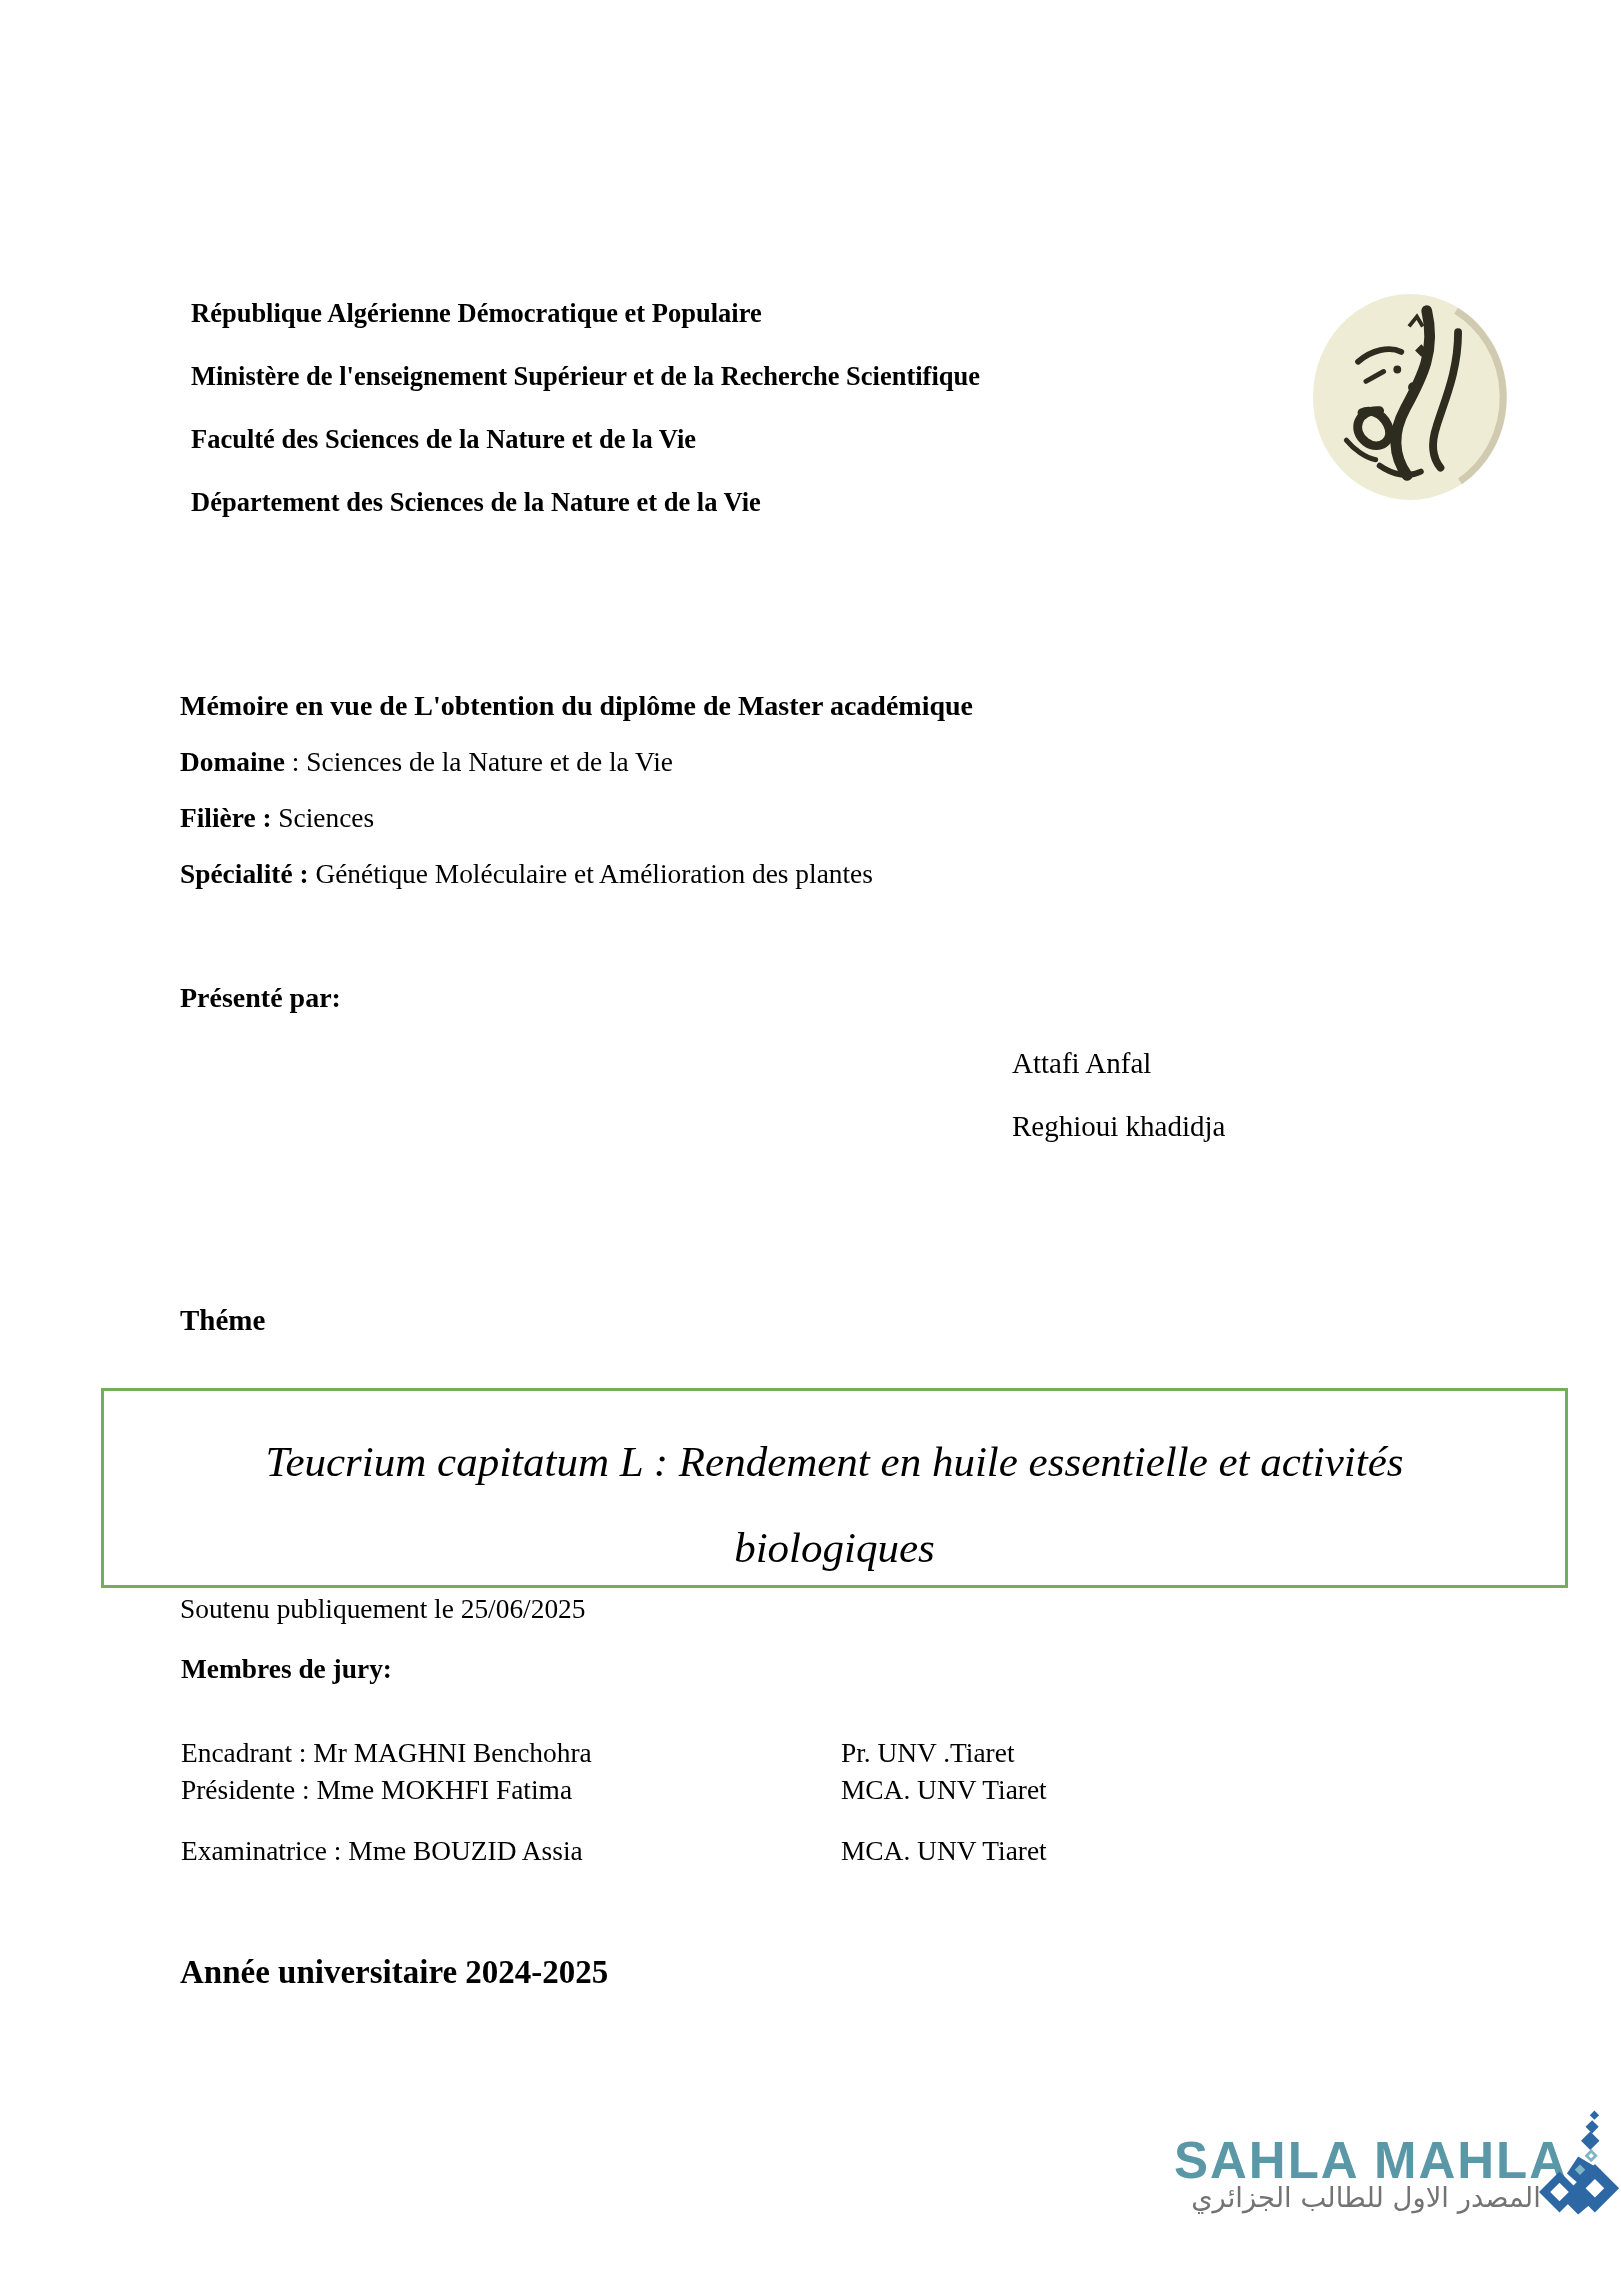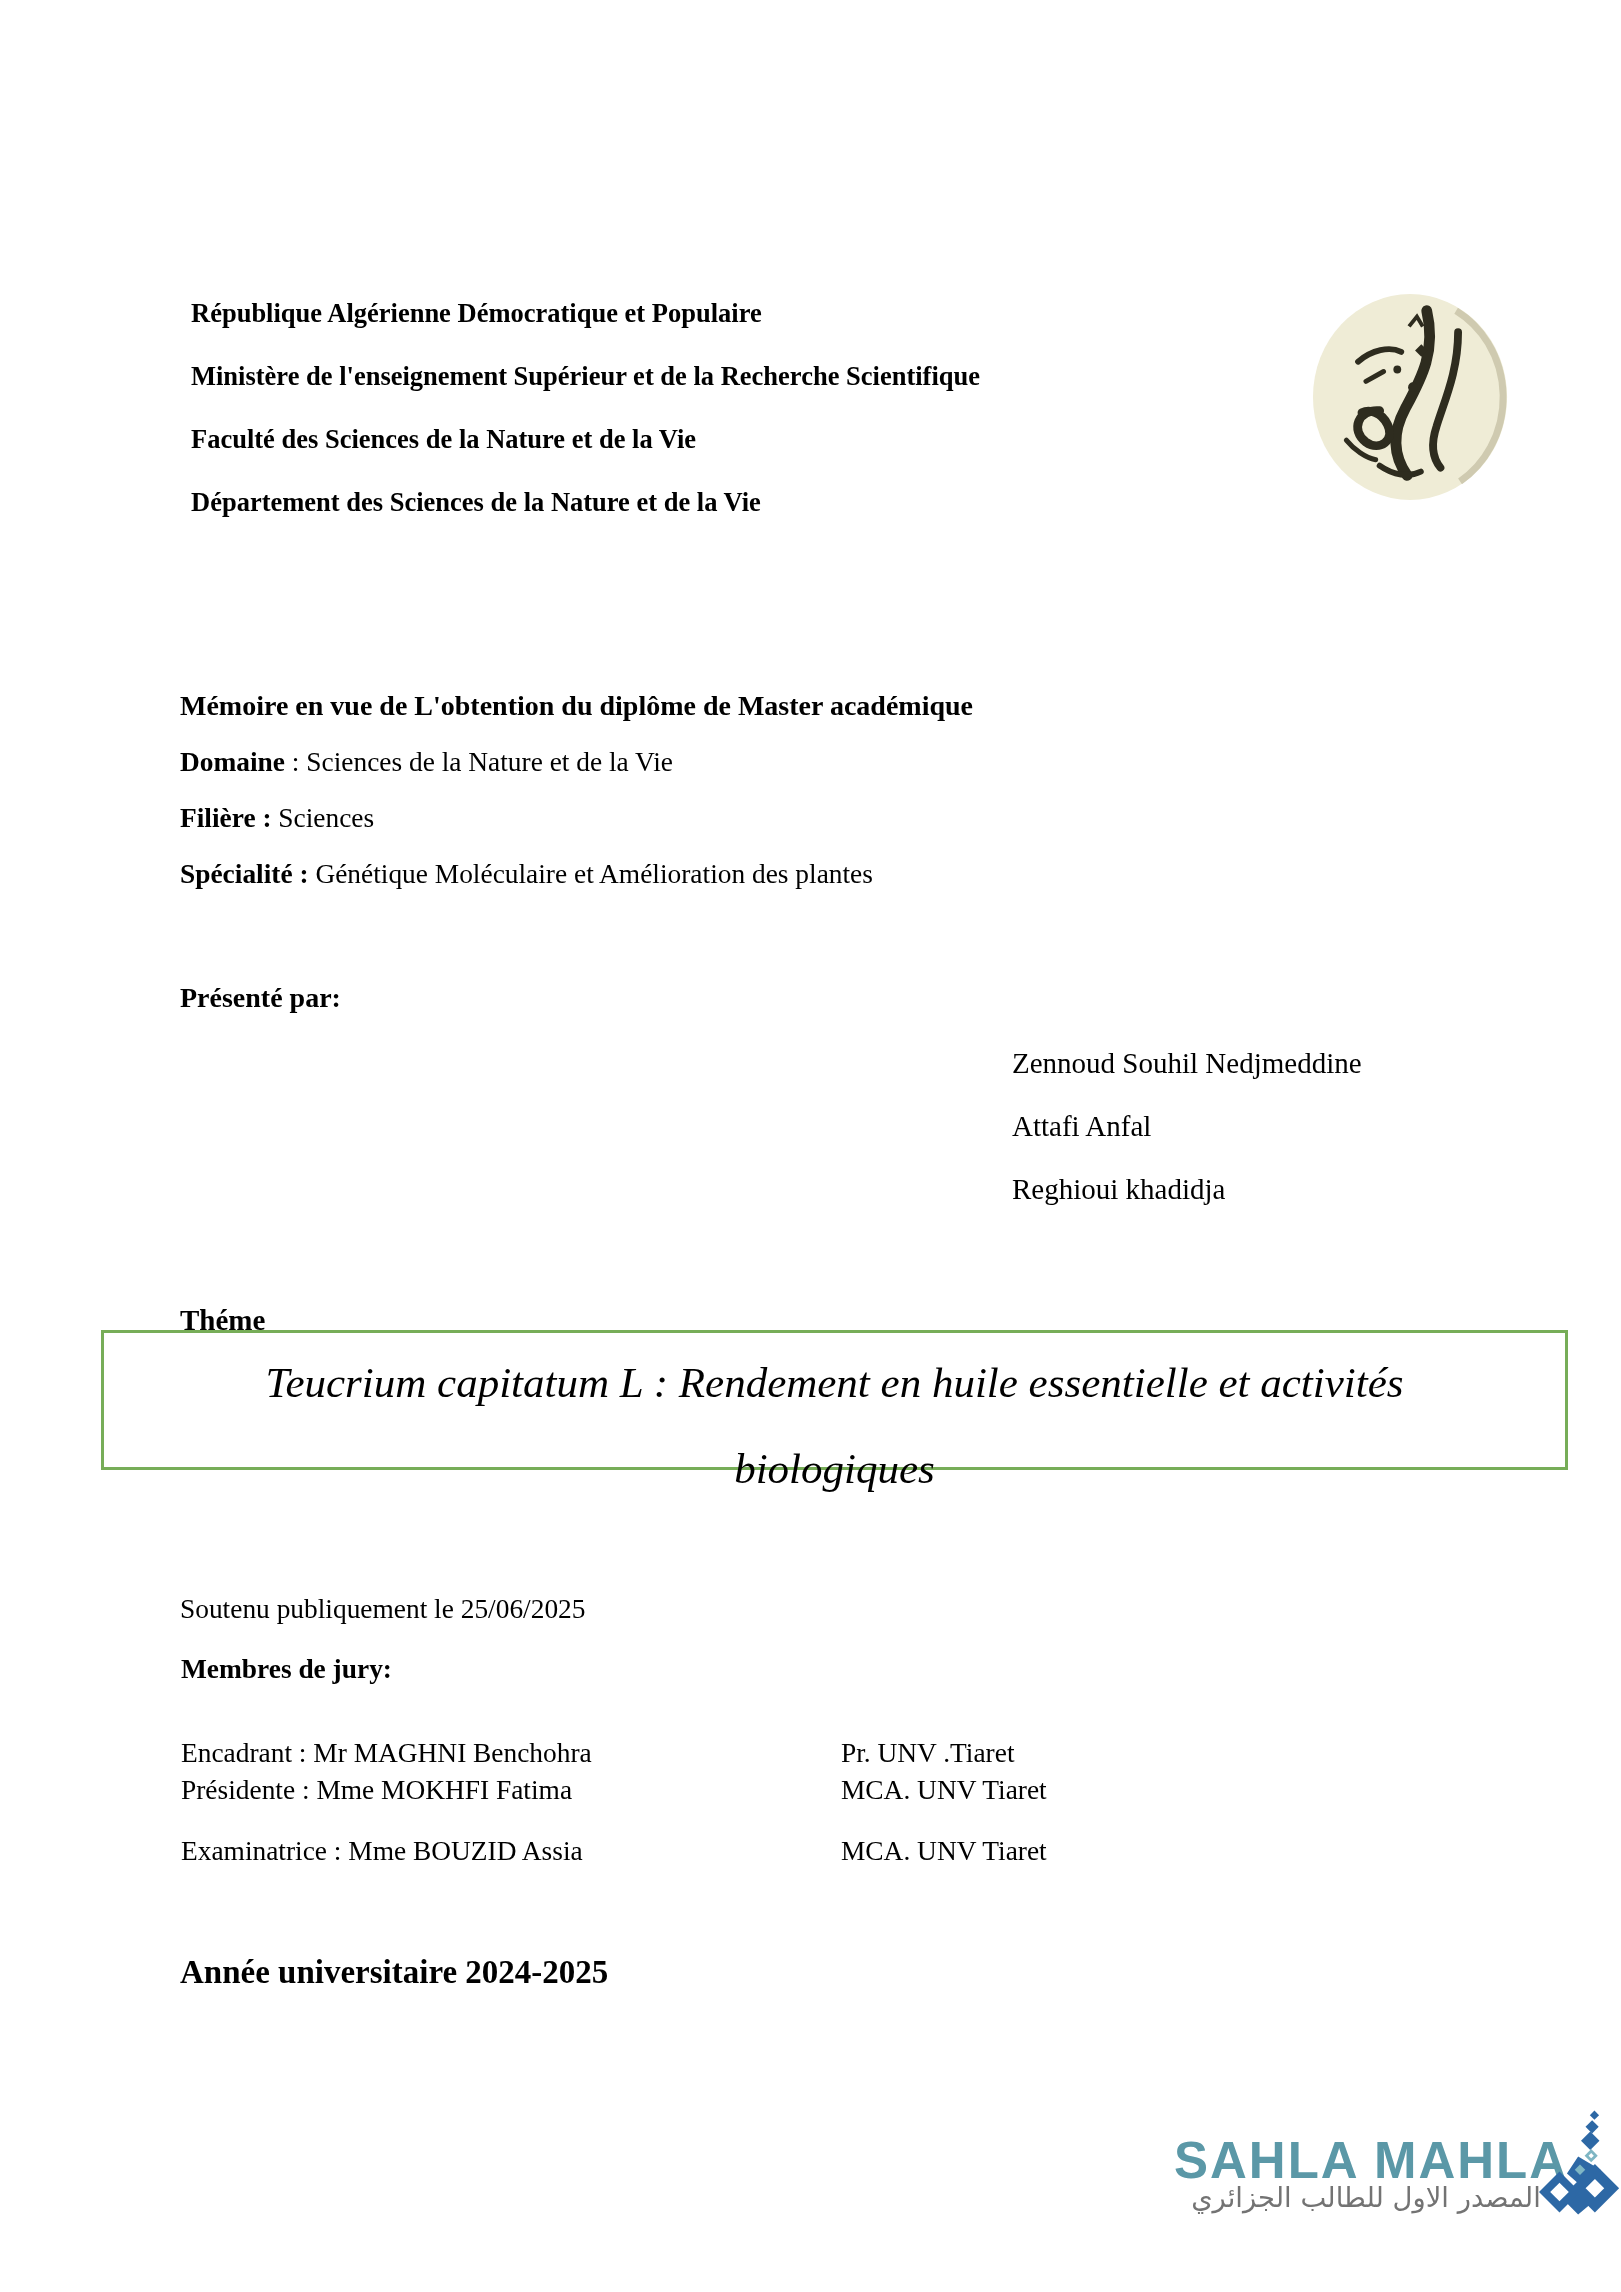--- a/index.html
+++ b/index.html
@@ -27,26 +27,26 @@
   .memoire-line{font-weight:bold;font-size:28px;}
   
   .presente{top:982px;font-weight:bold;font-size:28px;}
   .names{
     position:absolute;left:1012px;top:1032px;
     font-size:29px;line-height:63px;white-space:nowrap;
   }
   
   .theme-heading{top:1304px;font-weight:bold;font-size:29px;}
   .theme-box{
-    position:absolute;left:101px;top:1330px;
-    width:1467px;height:140px;box-sizing:border-box;
+    position:absolute;left:101px;top:1388px;
+    width:1467px;height:200px;box-sizing:border-box;
     border:3.9px solid #77ad58;
     text-align:center;
     font-style:italic;font-size:43px;line-height:86px;
-    padding-top:7px;
+    padding-top:28px;
   }
   
   .soutenu{top:1594px;font-size:27.4px;}
   .jury-heading{position:absolute;left:181px;top:1654px;font-weight:bold;font-size:27.4px;white-space:nowrap;}
   .jury-row{position:absolute;font-size:27.4px;white-space:nowrap;}
   .jury-role{position:absolute;left:181px;}
   .jury-grade{position:absolute;left:841px;}
   .jr0{top:1714px;margin-top:24px;} .jr1{top:1775px;} .jr2{top:1836px;}
   
   .annee{top:1954px;font-weight:bold;font-size:33px;}
@@ -98,21 +98,20 @@
   <div class="centercol degree-block">
     <div class="memoire-line">Mémoire en vue de L'obtention du diplôme de Master académique</div>
     <div><span class="b">Domaine</span><span> : Sciences de la Nature et de la Vie</span></div>
     <div><span class="b">Filière :</span><span> Sciences</span></div>
     <div><span class="b">Spécialité :</span><span> Génétique Moléculaire et Amélioration des plantes</span></div>
   </div>
 
   <div class="centercol presente">Présenté par:</div>
 
   <div class="names">
-    <div>Zennoud Souhil Nedjmeddine</div>
     <div>Attafi Anfal</div>
     <div>Reghioui khadidja</div>
   </div>
 
   <div class="centercol theme-heading">Théme</div>
 
   <div class="theme-box">
     <div>Teucrium capitatum L : Rendement en huile essentielle et activités</div>
     <div>biologiques</div>
   </div>

